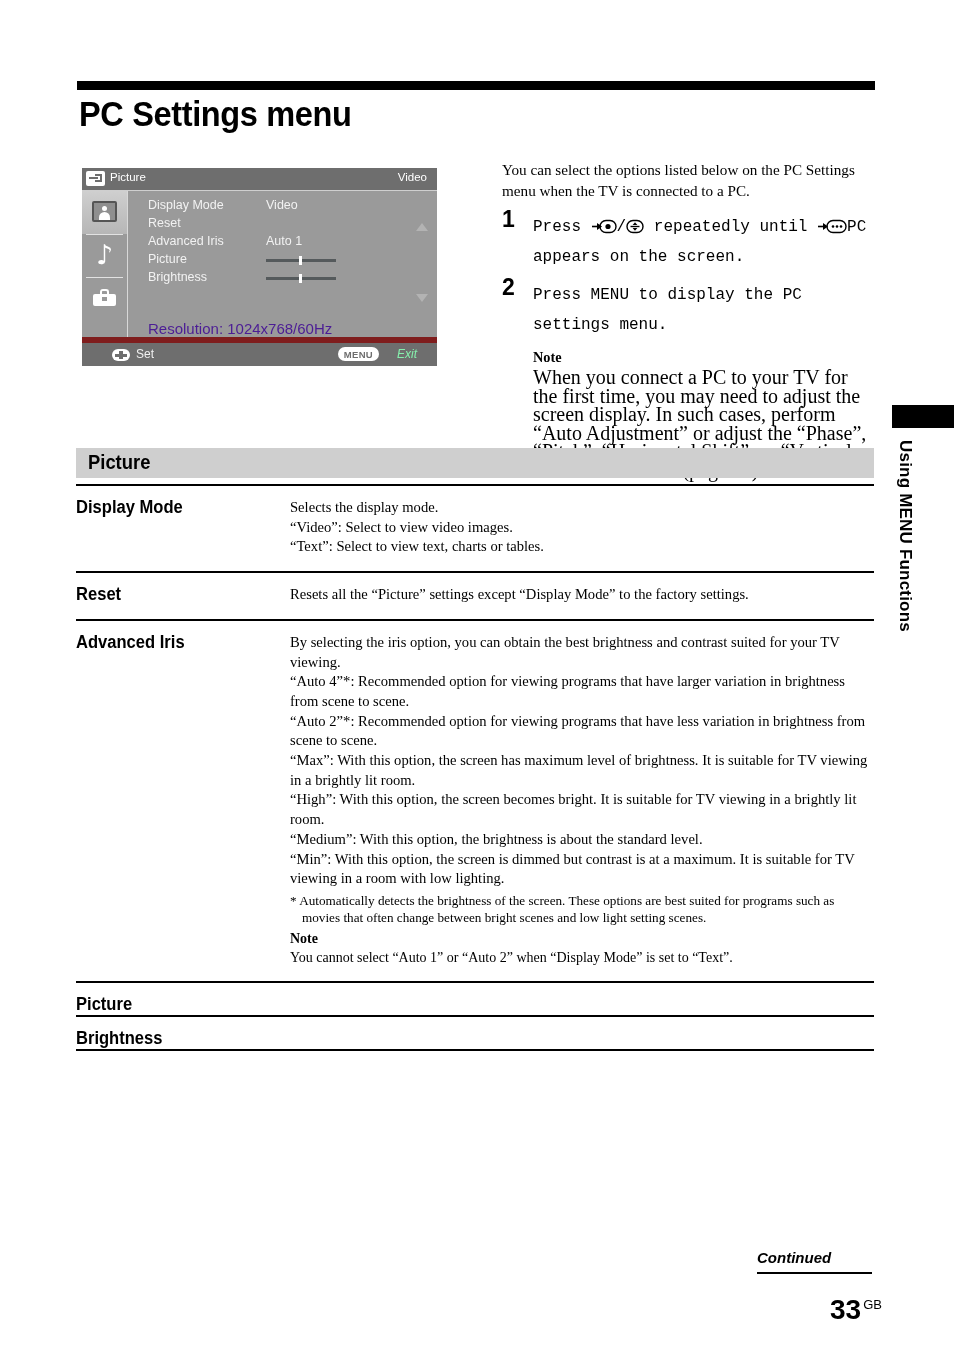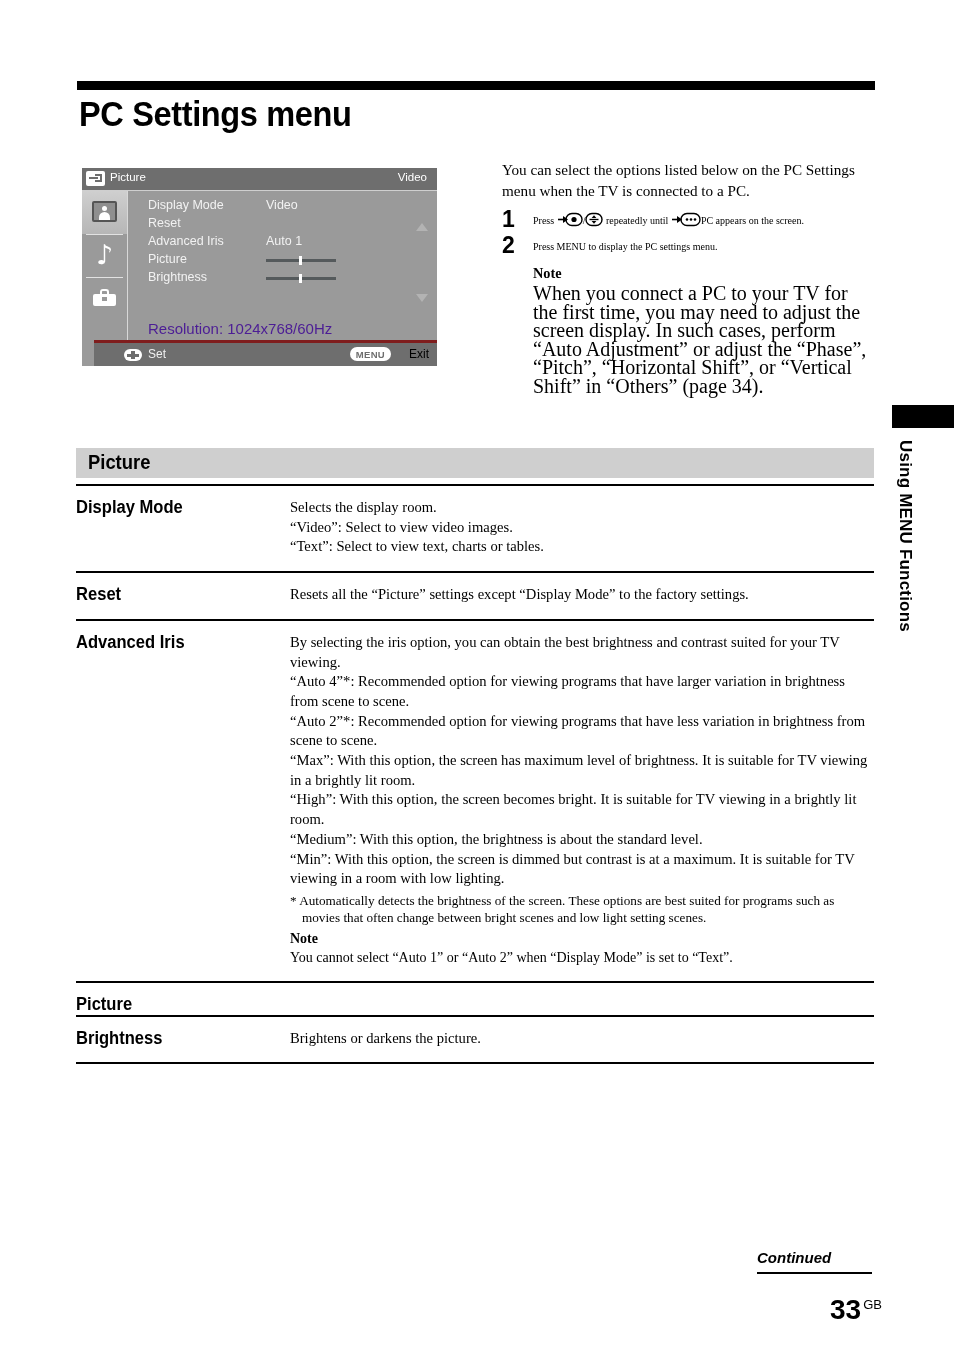--- a/index.html
+++ b/index.html
@@ -225,24 +225,24 @@
 
   .osd-resolution {
     position: absolute;
     left: 66px; bottom: 6px;
     font-size: 15px;
     color: #4c1d95;
     margin-top: 17px;
   }
   .osd-footer {
     position: absolute;
-    left: 12px; bottom: 0;
+    left: 0; bottom: 0;
     width: 355px; height: 23px;
     background: #6e6e6e;
-    border-top: 3px solid #7f1d1d;
+    border-top: 6px solid #7f1d1d;
   }
   .osd-set-icon {
     position: absolute;
     left: 30px; top: 6px;
     width: 18px; height: 12px;
     background: #ffffff;
     border-radius: 9px;
   }
   .osd-set-icon::before {
     content: "";
@@ -272,21 +272,22 @@
     font-size: 9.5px;
     font-weight: bold;
     letter-spacing: 0.3px;
     border-radius: 8px;
     padding: 1.5px 6px 1.5px 6px;
   }
   .osd-exit-label {
     position: absolute;
     right: 20px; top: 4px;
     font-size: 12px;
-    color: #000000;
+    color: #86efac;
+    font-style: italic;
   }
 
   
   .intro {
     position: absolute;
     left: 502px;
     top: 159px;
     width: 374px;
     font-size: 15.2px;
     line-height: 21px;
@@ -298,23 +299,23 @@
     margin-bottom: 8px;
   }
   .step-num {
     position: absolute;
     left: 0; top: -3px;
     font-family: "Liberation Sans", sans-serif;
     font-weight: bold;
     font-size: 23px;
   }
   .step-text {
-    font-family: Liberation Serif, serif;
-    font-size: 10px;
-    line-height: 18px;
+    font-family: Liberation Mono, monospace;
+    font-size: 16px;
+    line-height: 30px;
   }
   .note-head {
     font-weight: bold;
     font-size: 14.3px;
     margin-top: 7px;
   }
   .note-body {
     font-size: 20px;
     line-height: 18.5px;
   }
@@ -581,21 +582,21 @@
   <div class="section-banner">
     <span>Picture</span>
   </div>
 
   <div class="table">
 
     <div class="rule"></div>
     <div class="trow">
       <div class="tlabel"><span>Display Mode</span></div>
       <div class="tdesc">
-        <p>Selects the display room.</p>
+        <p>Selects the display mode.</p>
         <p>“Video”: Select to view video images.</p>
         <p>“Text”: Select to view text, charts or tables.</p>
       </div>
     </div>
 
     <div class="rule"></div>
     <div class="trow">
       <div class="tlabel"><span>Reset</span></div>
       <div class="tdesc">
         <p>Resets all the “Picture” settings except “Display Mode” to the factory settings.</p>
@@ -620,23 +621,20 @@
     </div>
 
     <div class="rule"></div>
     <div class="trow">
       <div class="tlabel"><span>Picture</span></div>
     </div>
 
     <div class="rule"></div>
     <div class="trow">
       <div class="tlabel"><span>Brightness</span></div>
-      <div class="tdesc">
-        <p>Brightens or darkens the picture.</p>
-      </div>
     </div>
 
     <div class="rule"></div>
   </div>
 
   <div class="edge-tab"></div>
   <div class="edge-text">Using MENU Functions</div>
 
   <div class="continued">Continued</div>
   <div class="continued-rule"></div>

